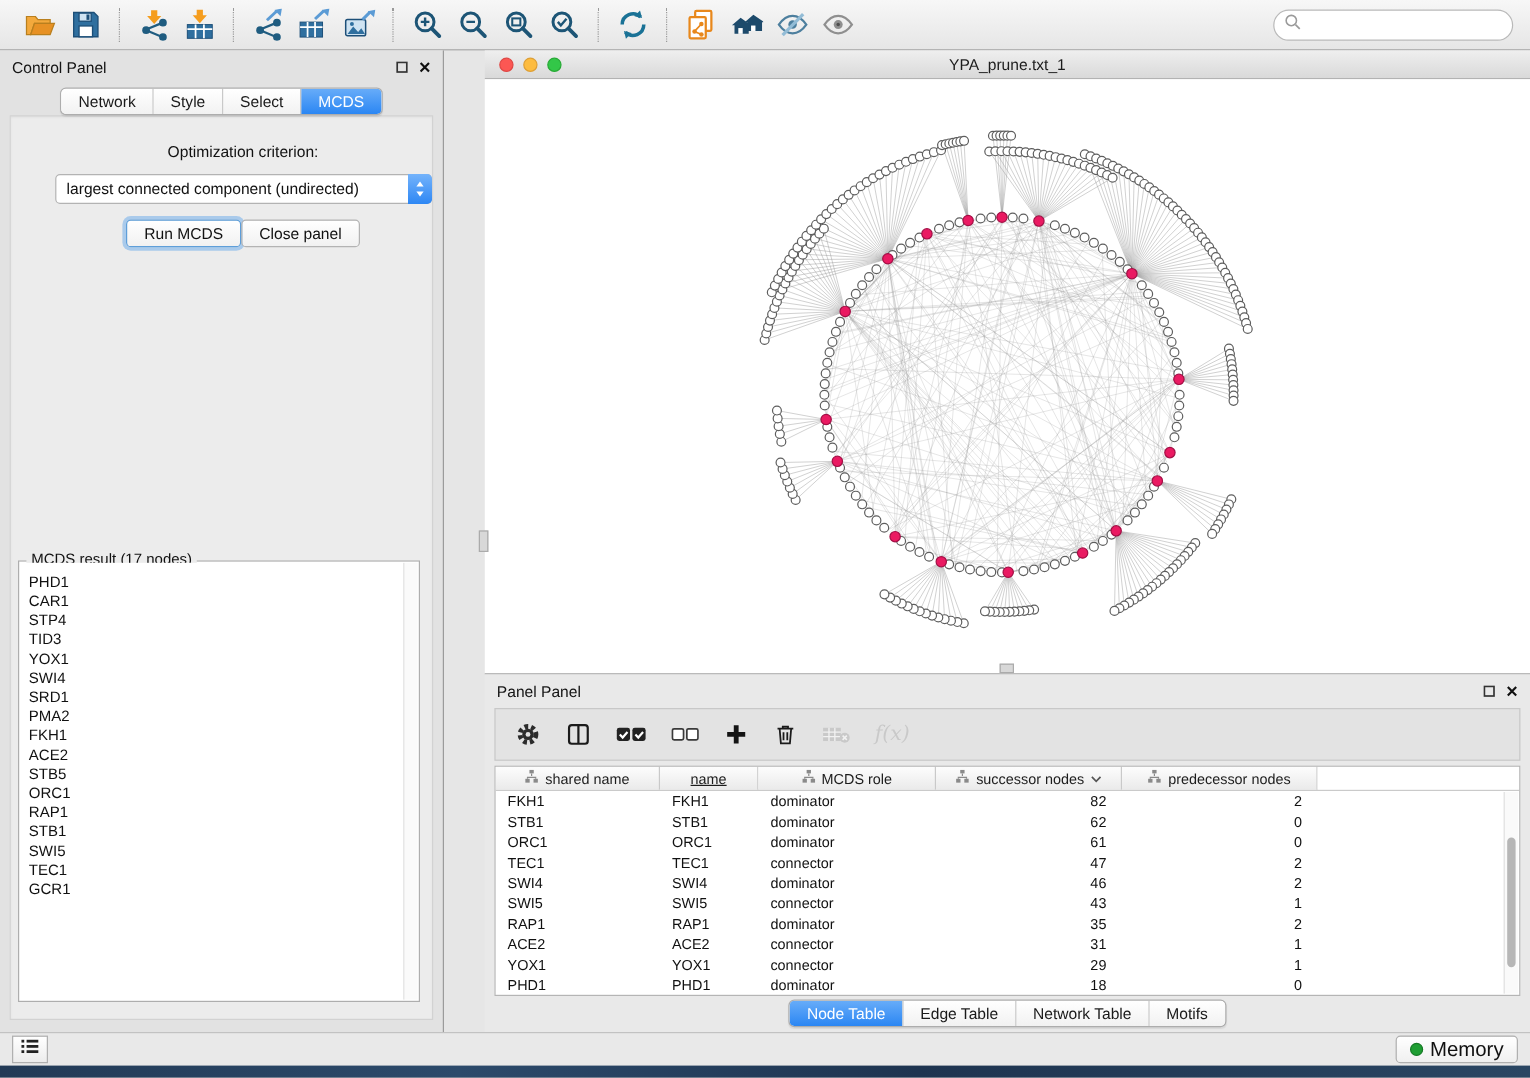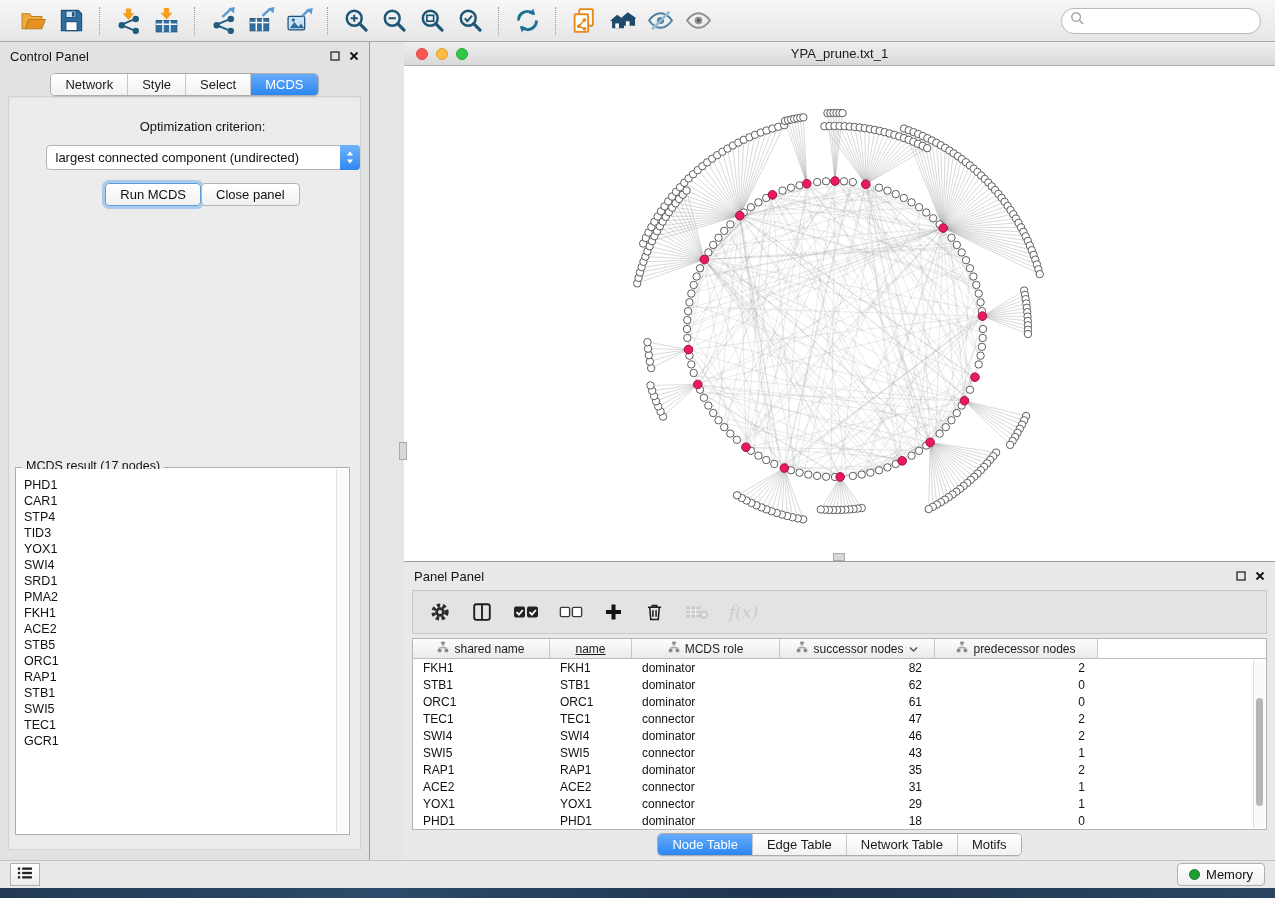--- a/index.html
+++ b/index.html
@@ -106,21 +106,21 @@
   .tp-tabs-wrap { position:absolute; left:0; right:0; top:271px; display:flex; justify-content:center; }
 
   
   .statusbar { position:absolute; left:0; right:0; top:860px; height:28px; background:#e9e9e9;
     border-top:1px solid #c2c2c2; display:flex; align-items:center; padding:0 10px; }
   .status-list-btn { width:30px; height:23px; background:linear-gradient(#fff,#ececec);
     border:1px solid #b0b0b0; display:flex; align-items:center; justify-content:center; }
   .status-list-btn svg { width:20px; height:16px; }
   .memory-btn { margin-left:auto; height:23px; display:flex; align-items:center; gap:6px;
     background:linear-gradient(#fff,#f0f0f0); border:1px solid #b0b0b0; border-radius:4px;
-    padding:0 11px; font-size:13px; color:#111; }
+    padding:0 11px; font-size:17px; color:#111; }
   .mem-dot { width:11px; height:11px; border-radius:50%; background:#1f9e33; border:1px solid #157a25; }
   .desktop-strip { position:absolute; left:0; right:0; top:888px; height:10px;
     background:linear-gradient(90deg,#223a56,#2c4a6b 30%,#1e3450 60%,#2a4663); }
 </style>
 </head>
 <body>
 
 <div id="app">
 
   <div class="toolbar">

